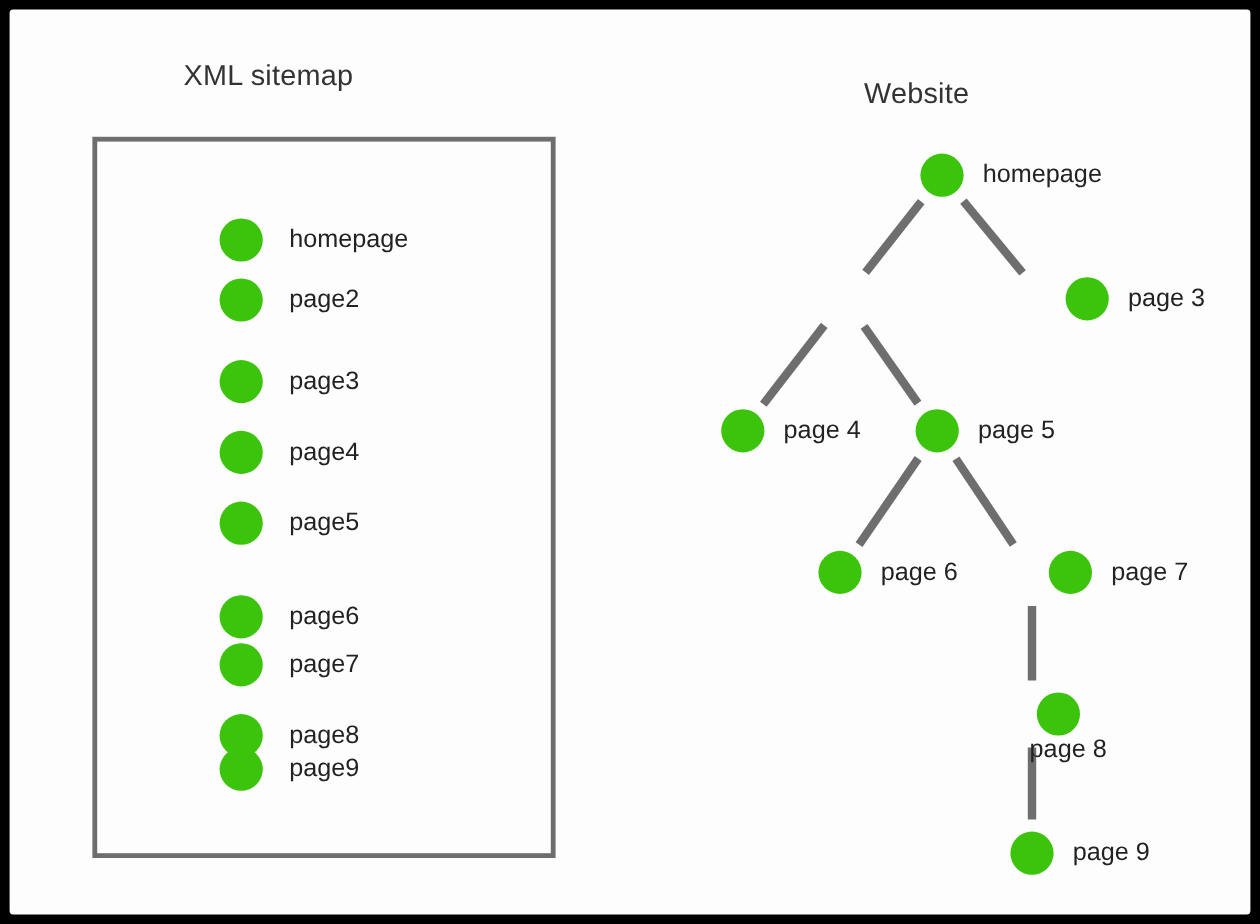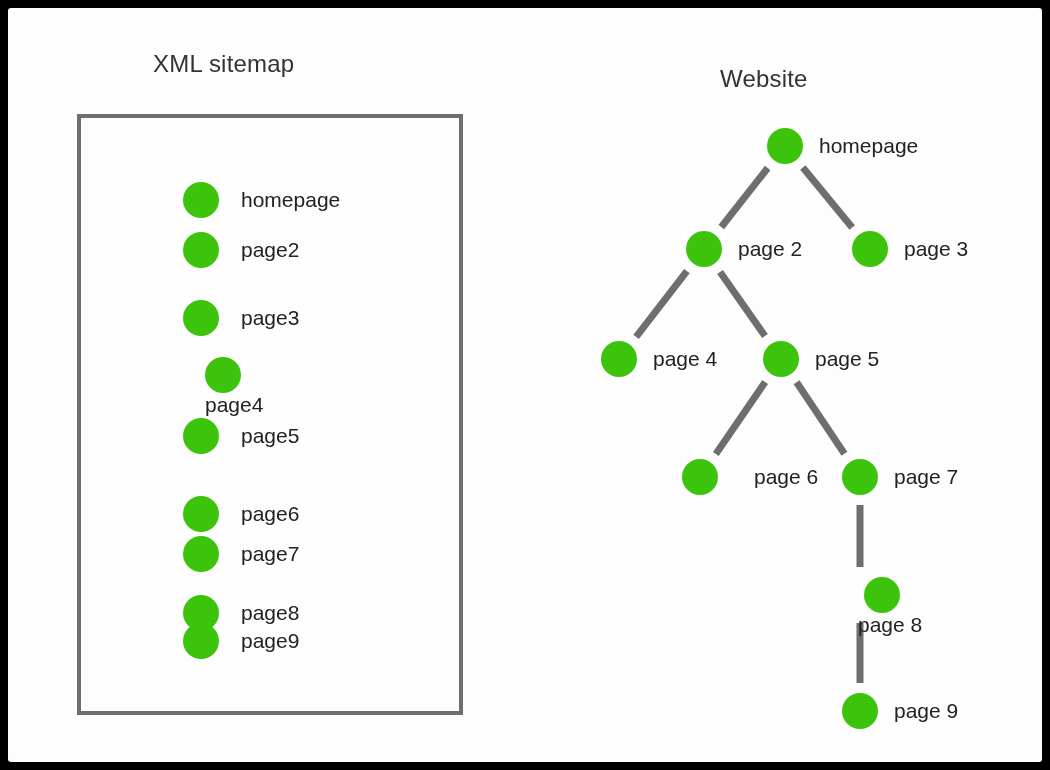--- a/index.html
+++ b/index.html
@@ -138,21 +138,21 @@
             <span class="list-label" style="color: rgb(34, 34, 34);">homepage</span>
           </div>
           <div class="list-item" style="top: 112px;">
             <span class="list-dot" style="background: rgb(60, 196, 12);"></span>
             <span class="list-label" style="color: rgb(34, 34, 34);">page2</span>
           </div>
           <div class="list-item" style="top: 180px;">
             <span class="list-dot" style="background: rgb(60, 196, 12);"></span>
             <span class="list-label" style="color: rgb(34, 34, 34);">page3</span>
           </div>
-          <div class="list-item" style="top: 239px; flex-direction: column;">
+          <div class="list-item" style="top: 239px;">
             <span class="list-dot" style="background: rgb(60, 196, 12);"></span>
             <span class="list-label" style="color: rgb(34, 34, 34);">page4</span>
           </div>
           <div class="list-item" style="top: 298px;">
             <span class="list-dot" style="background: rgb(60, 196, 12);"></span>
             <span class="list-label" style="color: rgb(34, 34, 34);">page5</span>
           </div>
           <div class="list-item" style="top: 357px; margin-top: 19px;">
             <span class="list-dot" style="background: rgb(60, 196, 12);"></span>
             <span class="list-label" style="color: rgb(34, 34, 34);">page6</span>
@@ -182,41 +182,37 @@
           <line x1="712.0569456421732" y1="263.93849377453313" x2="756.9430543578268" y2="328.06150622546687" stroke="#6e6e6e" stroke-width="7" stroke-linecap="butt"></line>
           <line x1="757.1538024417091" y1="374.0845840972632" x2="707.8461975582909" y2="445.9154159027368" stroke="#6e6e6e" stroke-width="7" stroke-linecap="butt"></line>
           <line x1="788.577078533887" y1="374.2670286961855" x2="836.422921466113" y2="445.7329713038145" stroke="#6e6e6e" stroke-width="7" stroke-linecap="butt"></line>
           <line x1="852" y1="497" x2="852" y2="559" stroke="#6e6e6e" stroke-width="7" stroke-linecap="butt"></line>
           <line x1="852" y1="615" x2="852" y2="675" stroke="#6e6e6e" stroke-width="7" stroke-linecap="butt"></line>
         </svg>
     <div class="tree-node" style="left: 777px; top: 138px; pointer-events: auto;">
           <span class="tree-dot" style="background: rgb(60, 196, 12);"></span>
           <span class="tree-label" style="color: rgb(34, 34, 34);">homepage</span>
         </div>
-        <div class="tree-node" style="left: 696px; top: 241px; pointer-events: auto;">
-          <span class="tree-dot" style="background: rgb(60, 196, 12);"></span>
-          <span class="tree-label" style="color: rgb(34, 34, 34);">page 2</span>
-        </div>
-        <div class="tree-node" style="left: 862px; top: 241px; pointer-events: auto; justify-content: flex-end;">
+        <div class="tree-node" style="left: 898px; top: 241px; pointer-events: auto; justify-content: flex-end;">
           <span class="tree-dot" style="background: rgb(60, 196, 12);"></span>
           <span class="tree-label" style="color: rgb(34, 34, 34);">page 3</span>
         </div>
         <div class="tree-node" style="left: 611px; top: 351px; pointer-events: auto;">
           <span class="tree-dot" style="background: rgb(60, 196, 12);"></span>
           <span class="tree-label" style="color: rgb(34, 34, 34);">page 4</span>
         </div>
         <div class="tree-node" style="left: 773px; top: 351px; pointer-events: auto;">
           <span class="tree-dot" style="background: rgb(60, 196, 12);"></span>
           <span class="tree-label" style="color: rgb(34, 34, 34);">page 5</span>
         </div>
-        <div class="tree-node" style="left: 692px; top: 469px; pointer-events: auto; gap: 20px;">
+        <div class="tree-node" style="left: 692px; top: 469px; pointer-events: auto;">
           <span class="tree-dot" style="background: rgb(60, 196, 12);"></span>
           <span class="tree-label" style="color: rgb(34, 34, 34);">page 6</span>
         </div>
-        <div class="tree-node" style="left: 852px; top: 469px; pointer-events: auto; text-align: right;">
+        <div class="tree-node" style="left: 884px; top: 469px; pointer-events: auto; text-align: right;">
           <span class="tree-dot" style="background: rgb(60, 196, 12);"></span>
           <span class="tree-label" style="color: rgb(34, 34, 34);">page 7</span>
         </div>
         <div class="tree-node" style="left: 852px; top: 587px; pointer-events: auto; flex-direction: column;">
           <span class="tree-dot" style="background: rgb(60, 196, 12);"></span>
           <span class="tree-label" style="color: rgb(34, 34, 34);">page 8</span>
         </div>
         <div class="tree-node" style="left: 852px; top: 703px; pointer-events: auto;">
           <span class="tree-dot" style="background: rgb(60, 196, 12);"></span>
           <span class="tree-label" style="color: rgb(34, 34, 34);">page 9</span>

